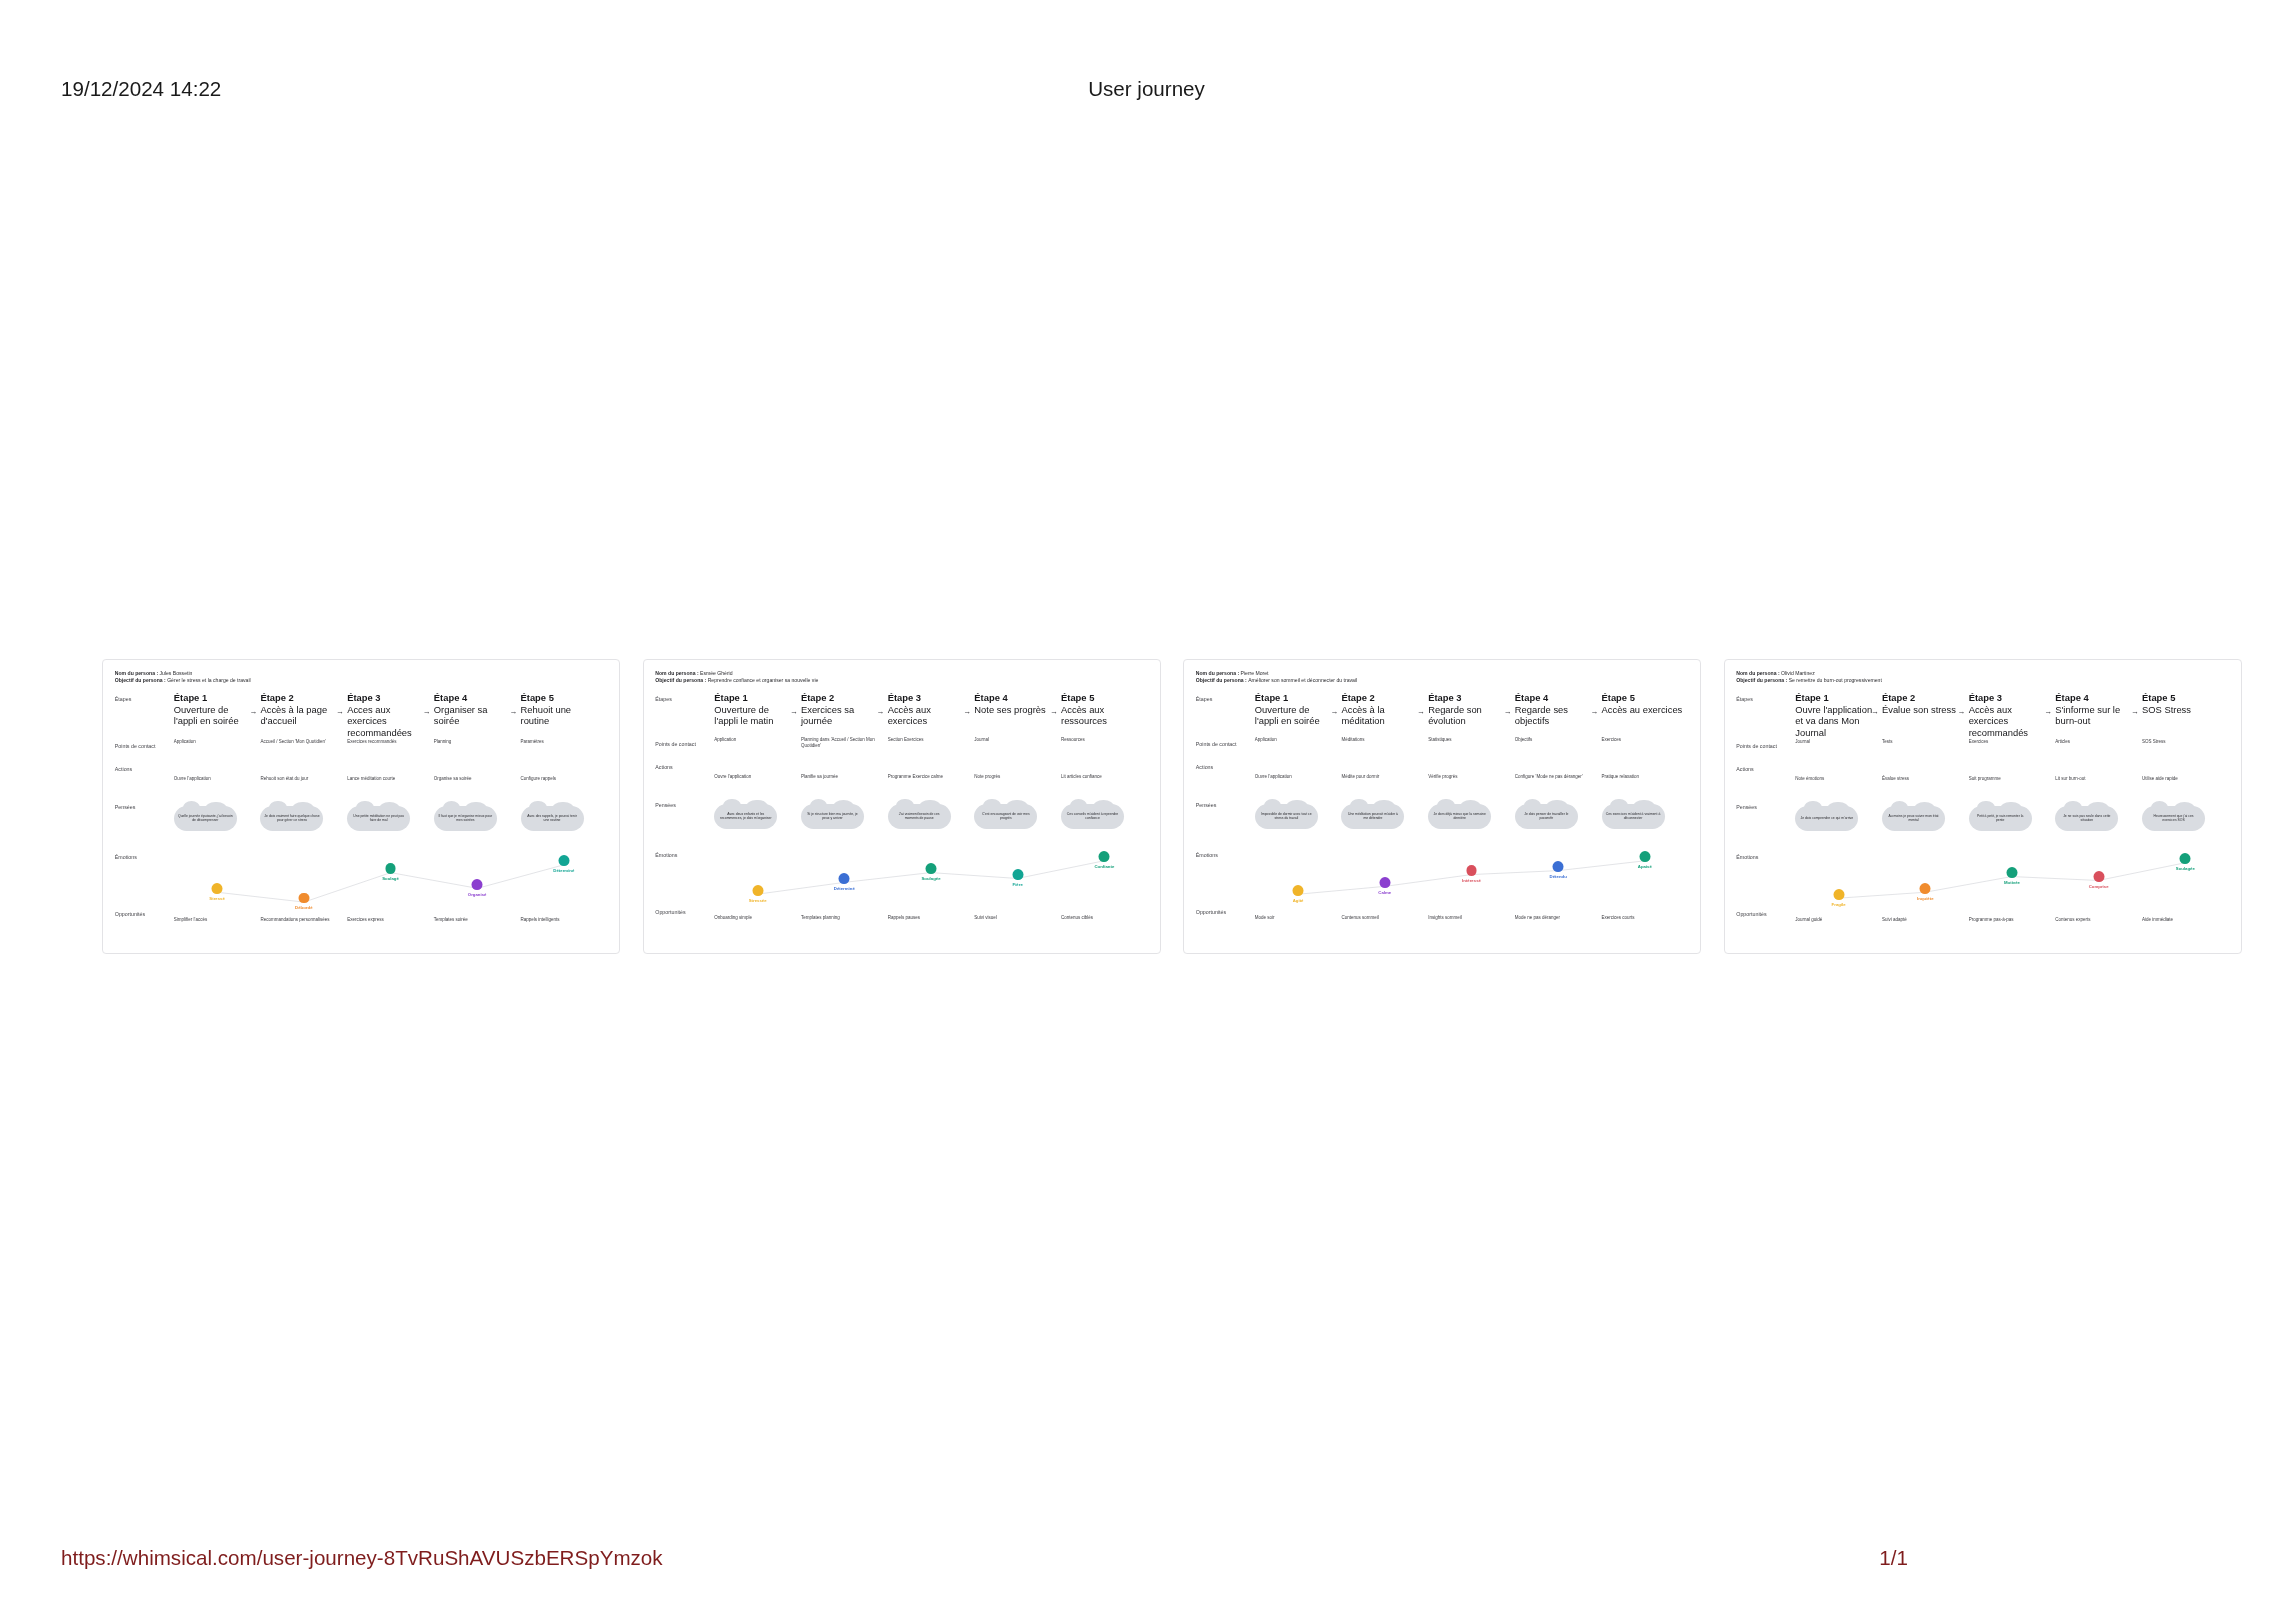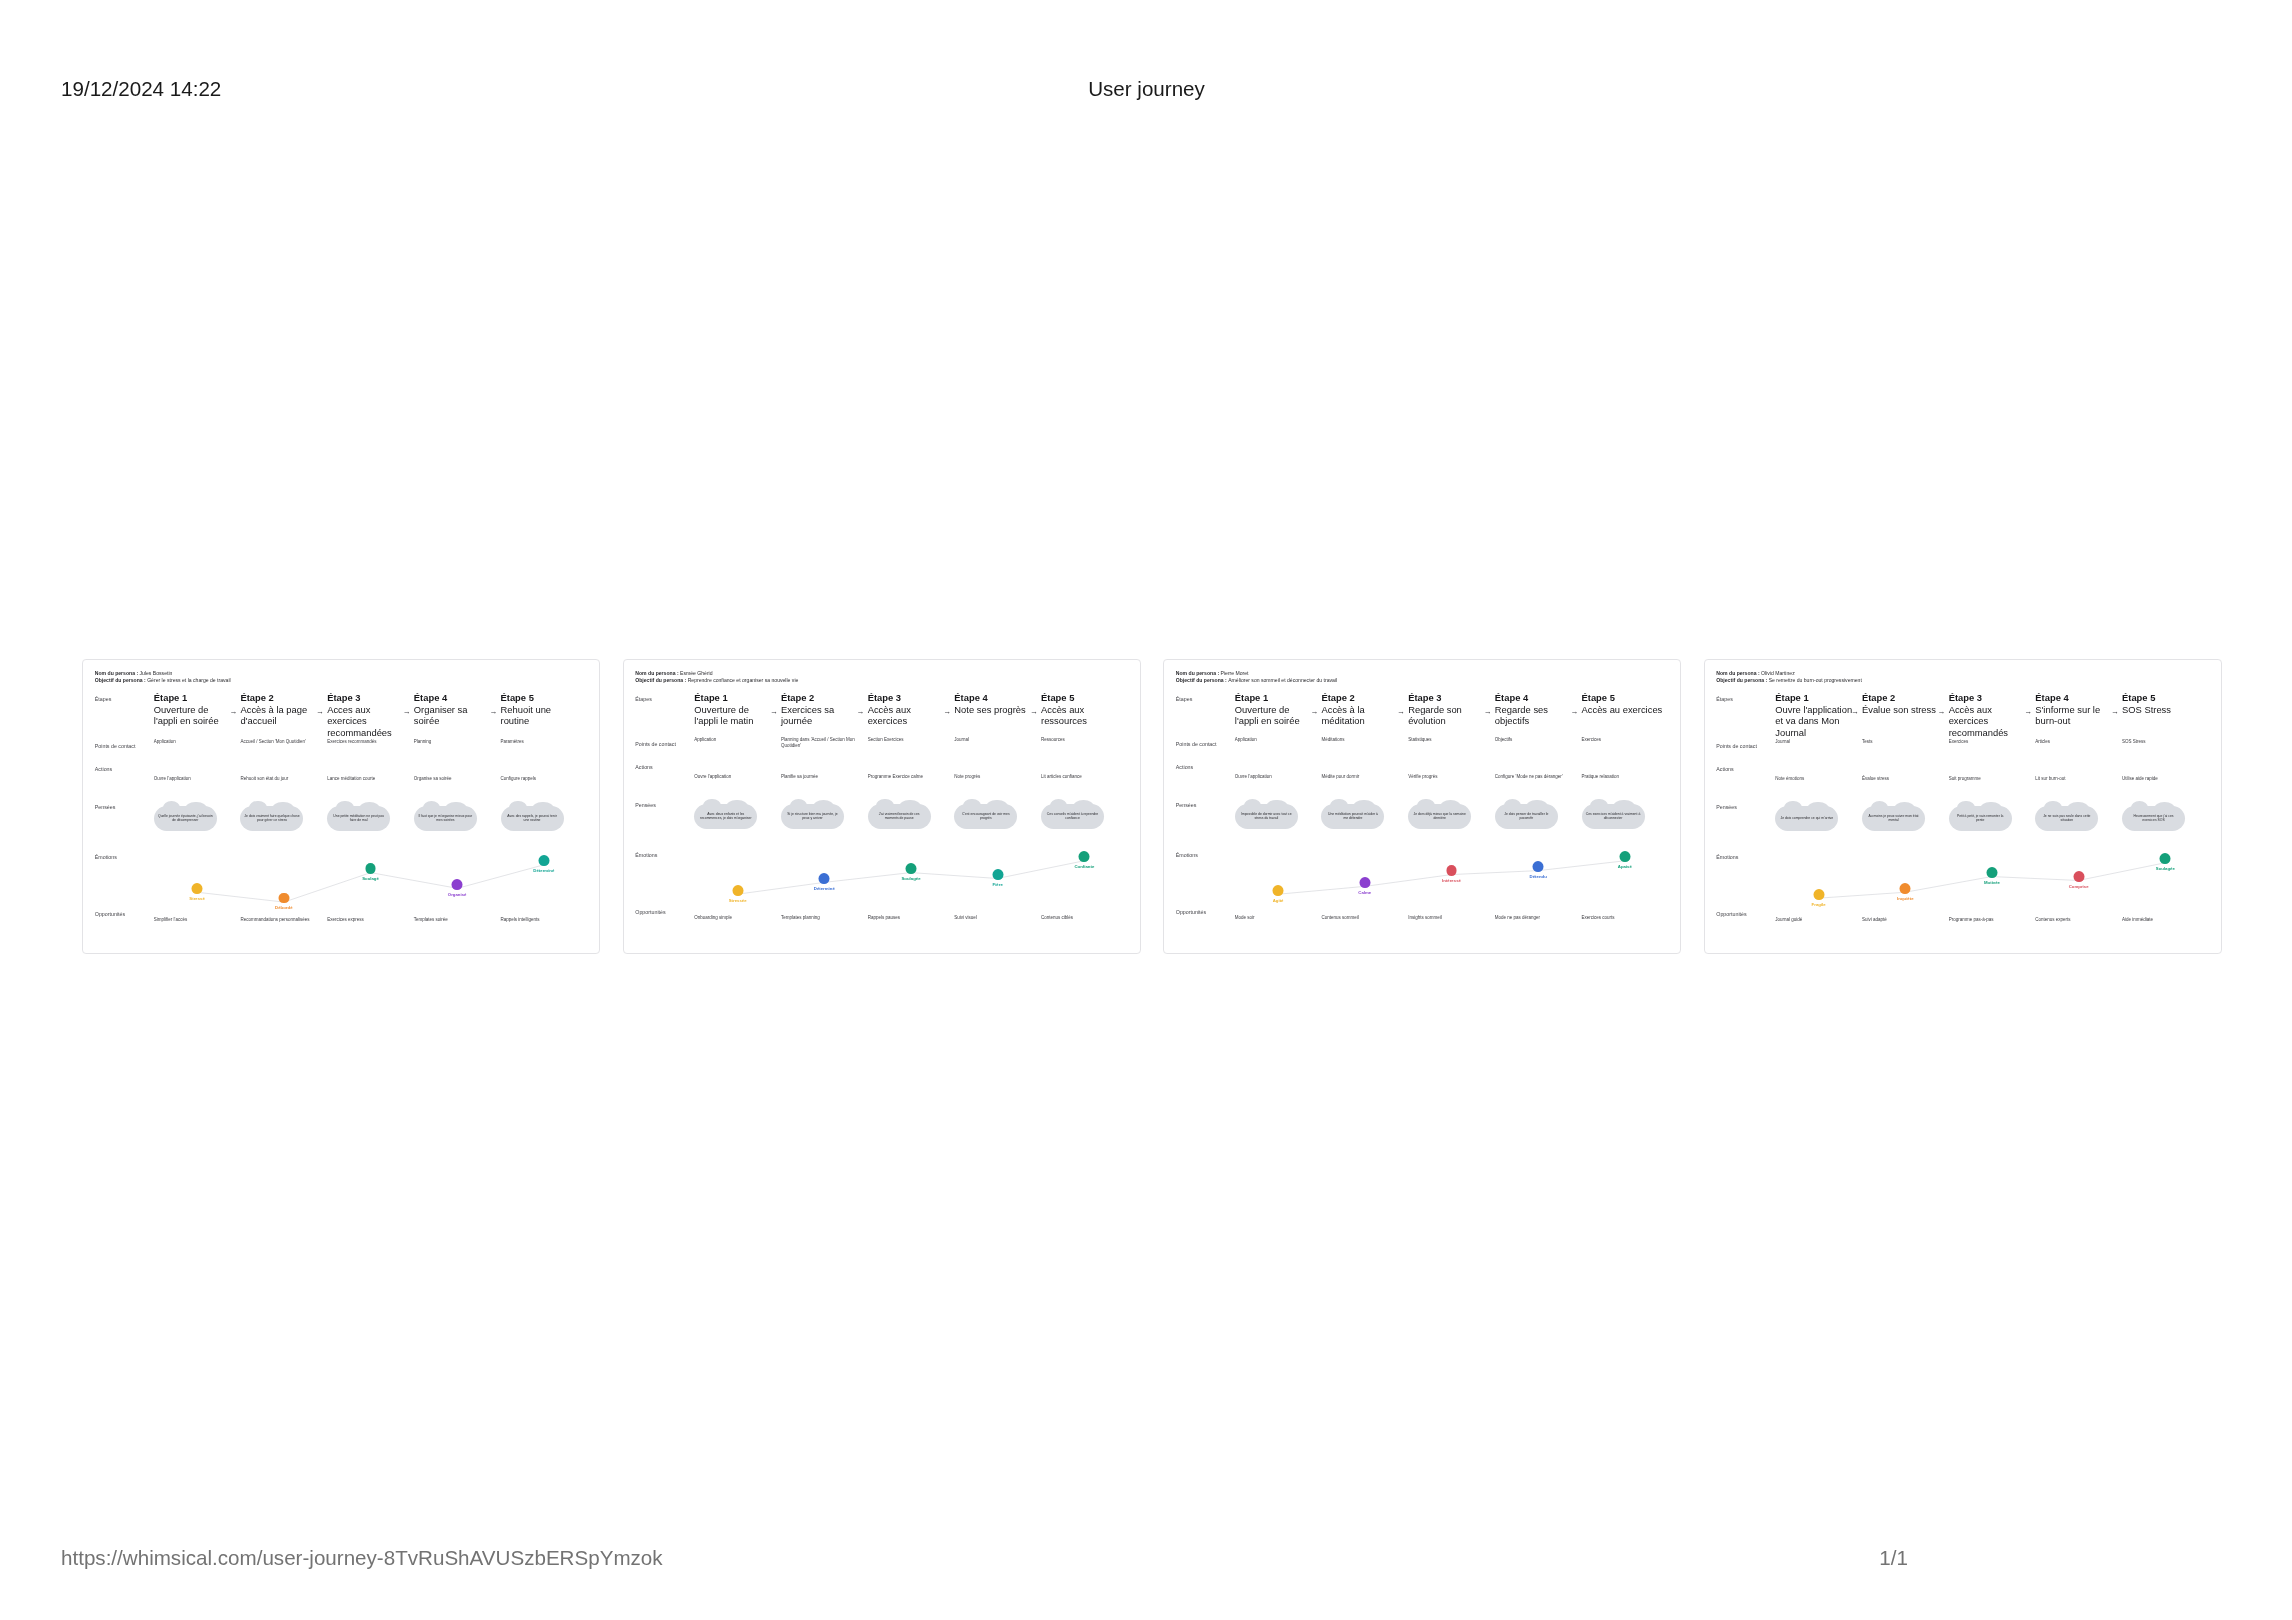--- a/index.html
+++ b/index.html
@@ -37,37 +37,37 @@
     width: 2293px;
     text-align: center;
   }
   .print-footer {
     position: absolute;
     bottom: 51px;
     left: 0;
     width: 1969px;
     height: 23.5px;
     font-size: 20.6px;
-    color: #737373;
+    color: #7f1d1d;
   }
   .print-footer .pf-url {
     position: absolute;
     left: 61px;
     top: 0;
   }
   .print-footer .pf-page {
     position: absolute;
     right: 61px;
     top: 0;
   }
 
   .boards {
     position: absolute;
     top: 659px;
-    left: 82px;
+    left: 102px;
     width: 2142px;
     display: flex;
     gap: 22.5px;
   }
 
   .board {
     width: 518px;
     background: #ffffff;
     border: 1px solid #e3e3e6;
     border-radius: 3.9px;

